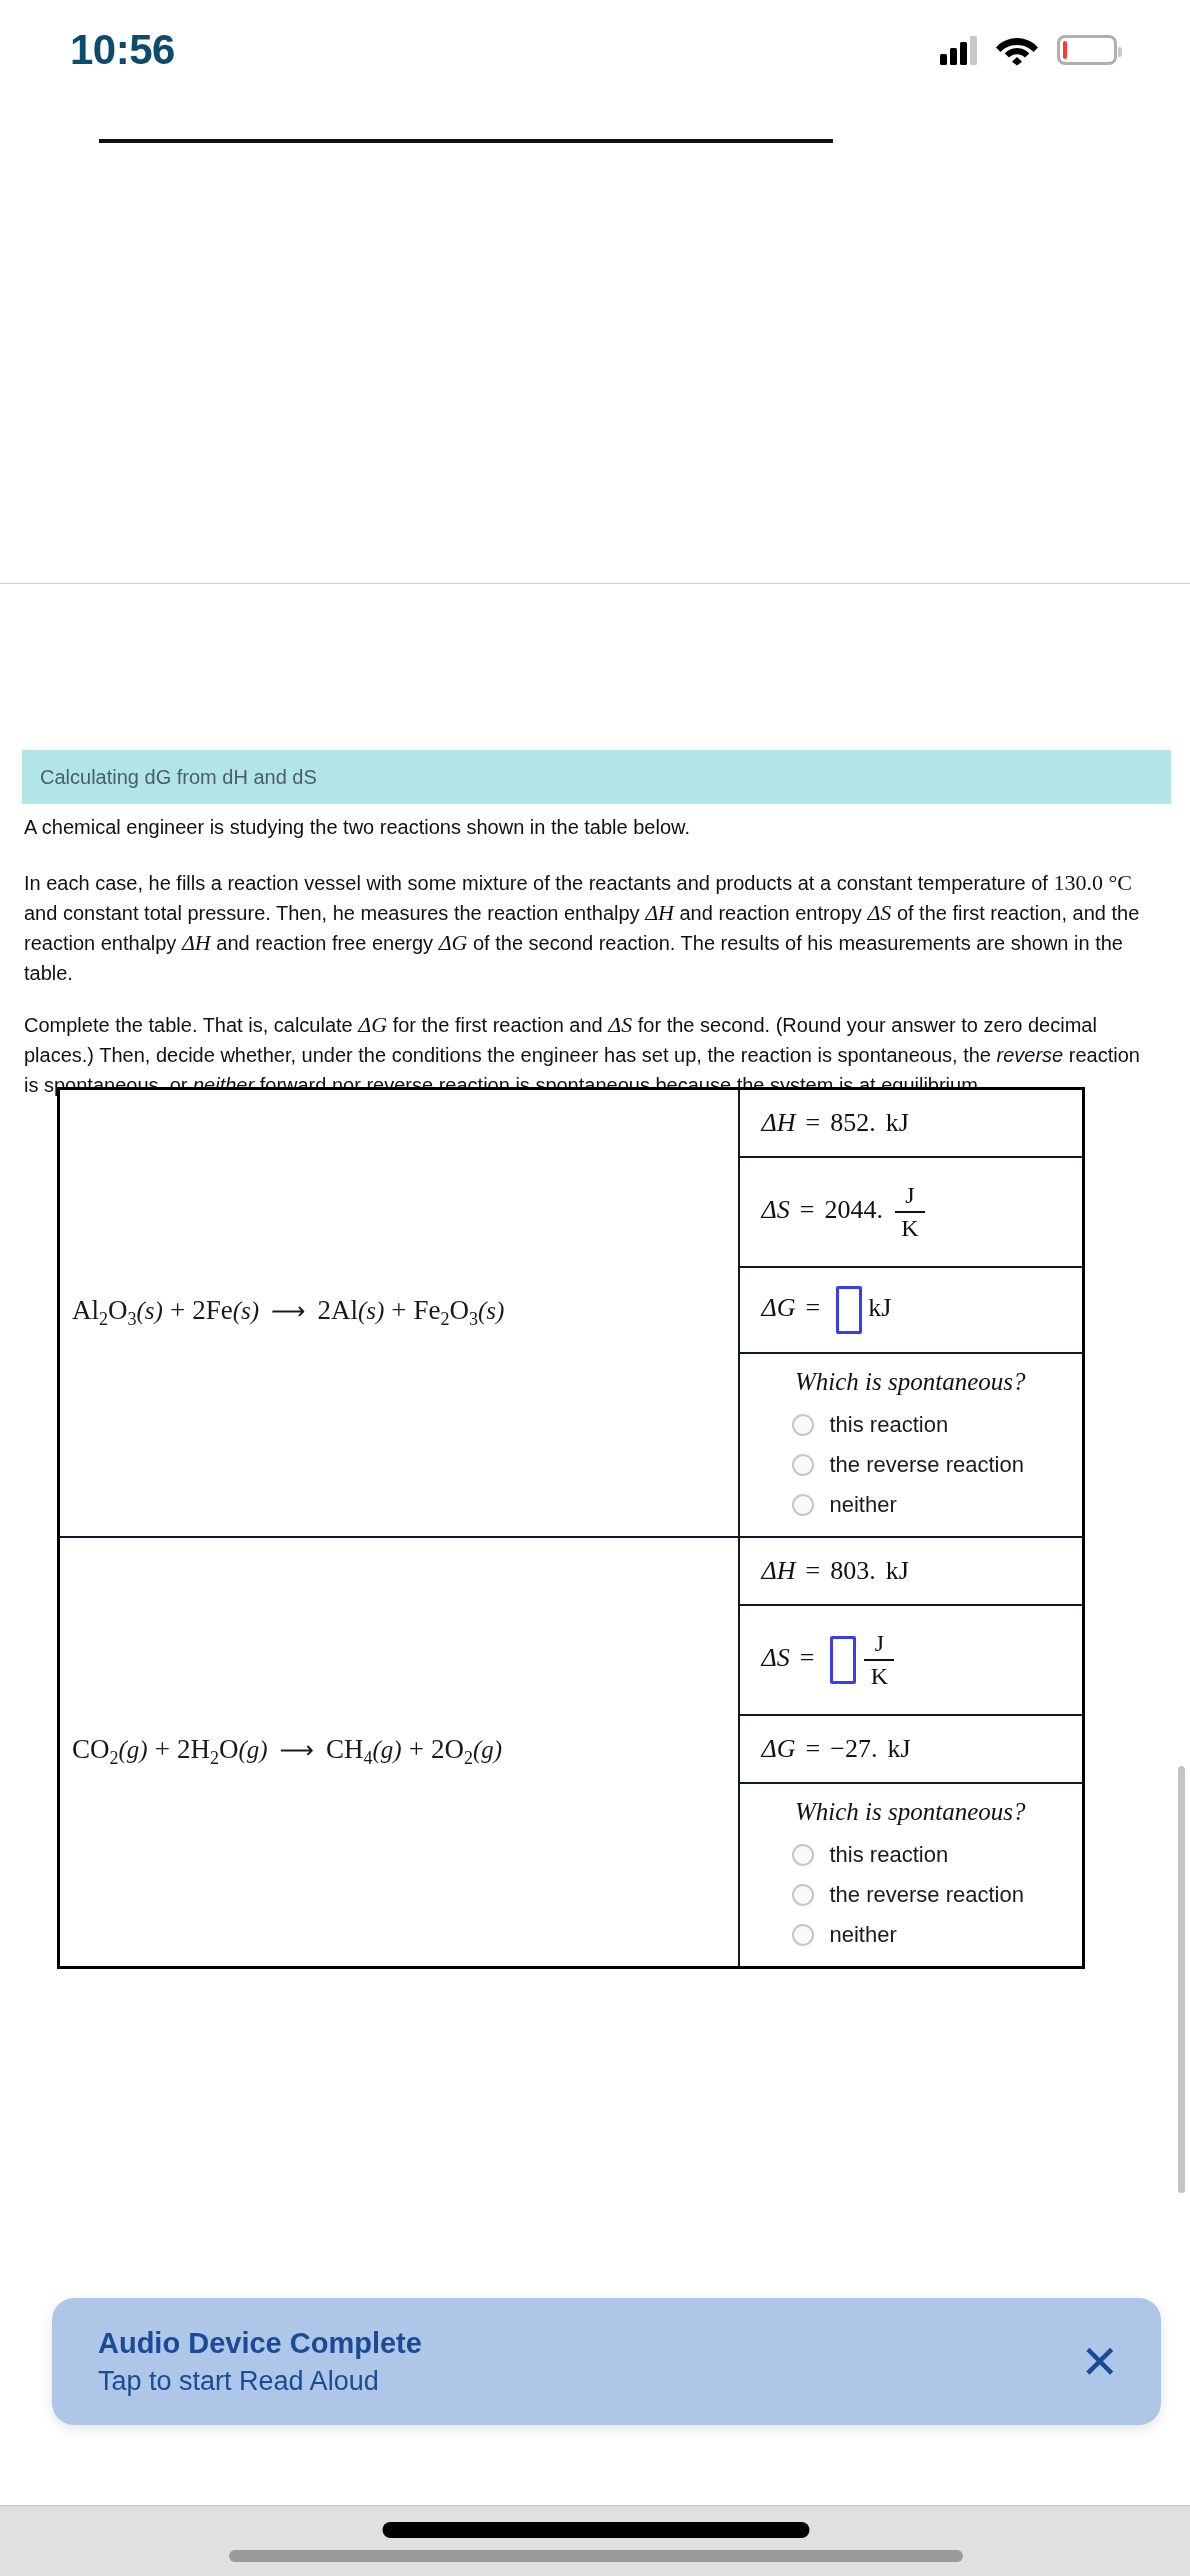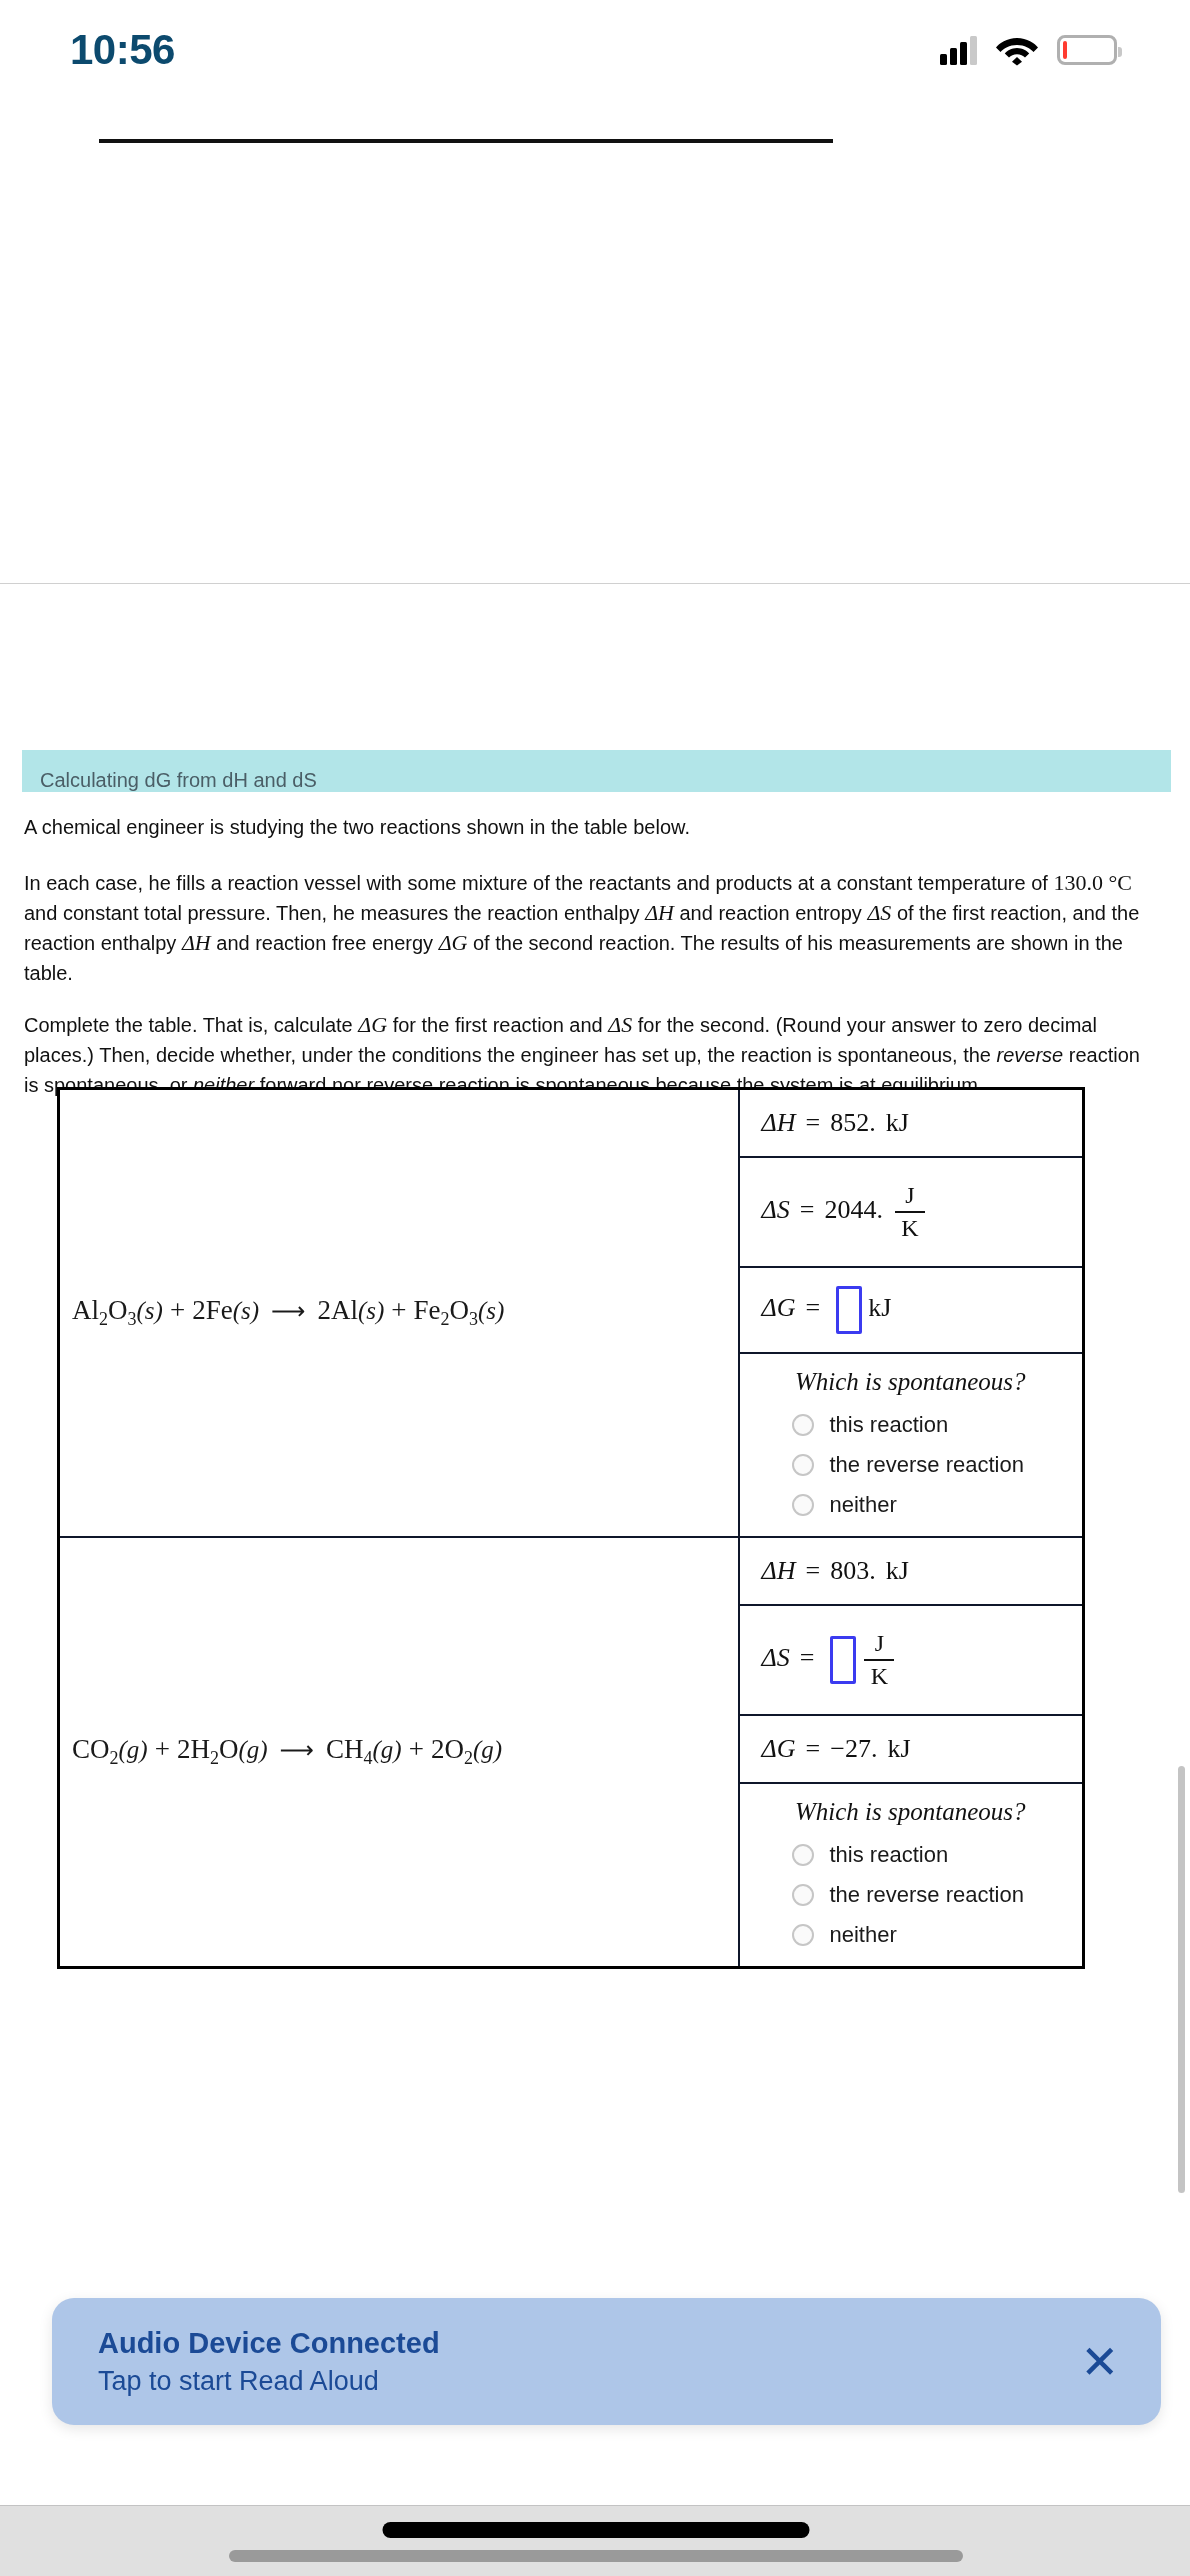--- a/index.html
+++ b/index.html
@@ -94,24 +94,24 @@
     position: absolute;
     left: 0; top: 583px;
     width: 1191px; height: 1px;
     background: #d0d0d0;
   }
 
   
   .section-header {
     position: absolute;
     left: 22px; top: 750px;
-    width: 1149px; height: 42px;
+    width: 1149px; height: 54px;
     background: #b2e5e8;
     display: flex;
-    align-items: flex-end;
+    align-items: center;
     padding-left: 18px;
   }
   .section-header-text {
     font-size: 20px;
     color: #4a5e66;
     font-family: "Liberation Sans", sans-serif;
   }
 
   
   .body-copy {
@@ -453,21 +453,21 @@
         </td>
       </tr>
 
     </tbody>
   </table>
 
   <div class="page-scrollbar"></div>
 
   <div class="banner">
     <div class="banner-text">
-      <span class="banner-title">Audio Device Connected</span>
+      <span class="banner-title">Audio Device Complete</span>
       <span class="banner-sub">Tap to start Read Aloud</span>
     </div>
     <span class="banner-close">✕</span>
   </div>
 
   <div class="bottom-bar">
     <div class="home-indicator"></div>
     <div class="home-underline"></div>
   </div>
 

